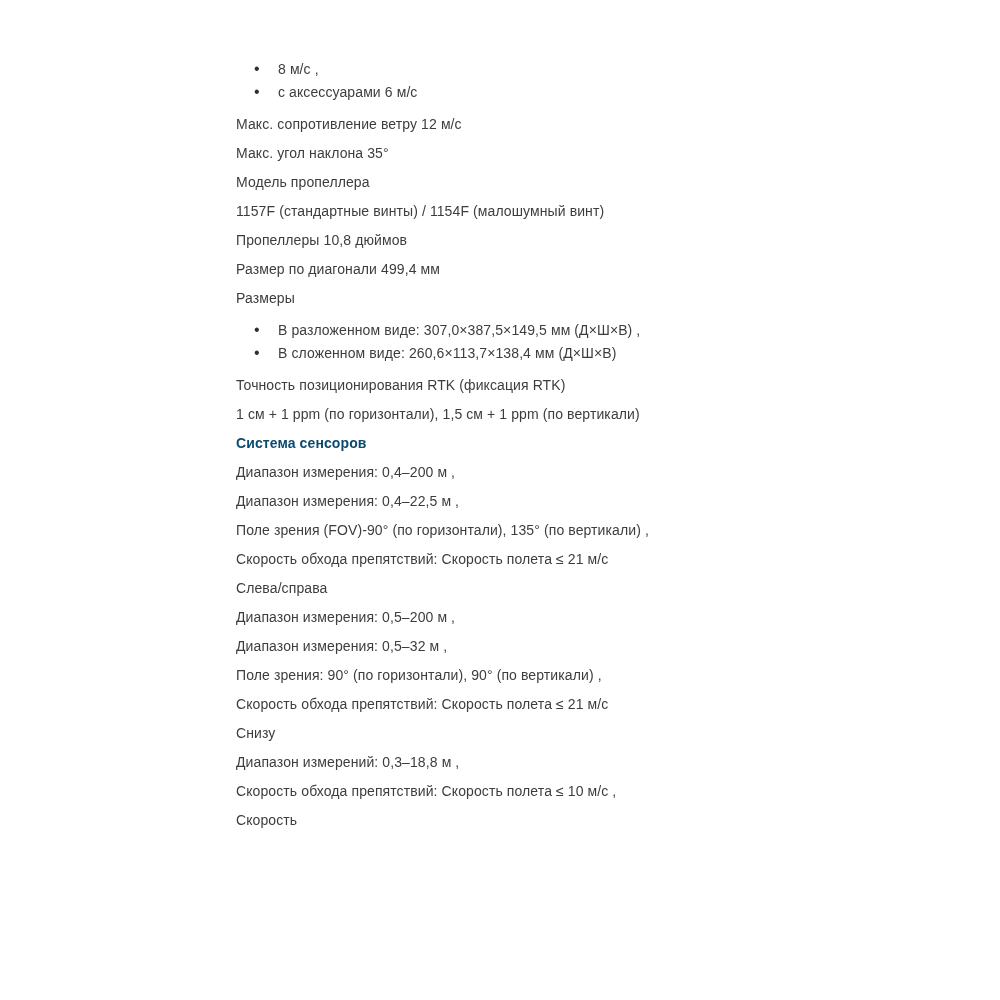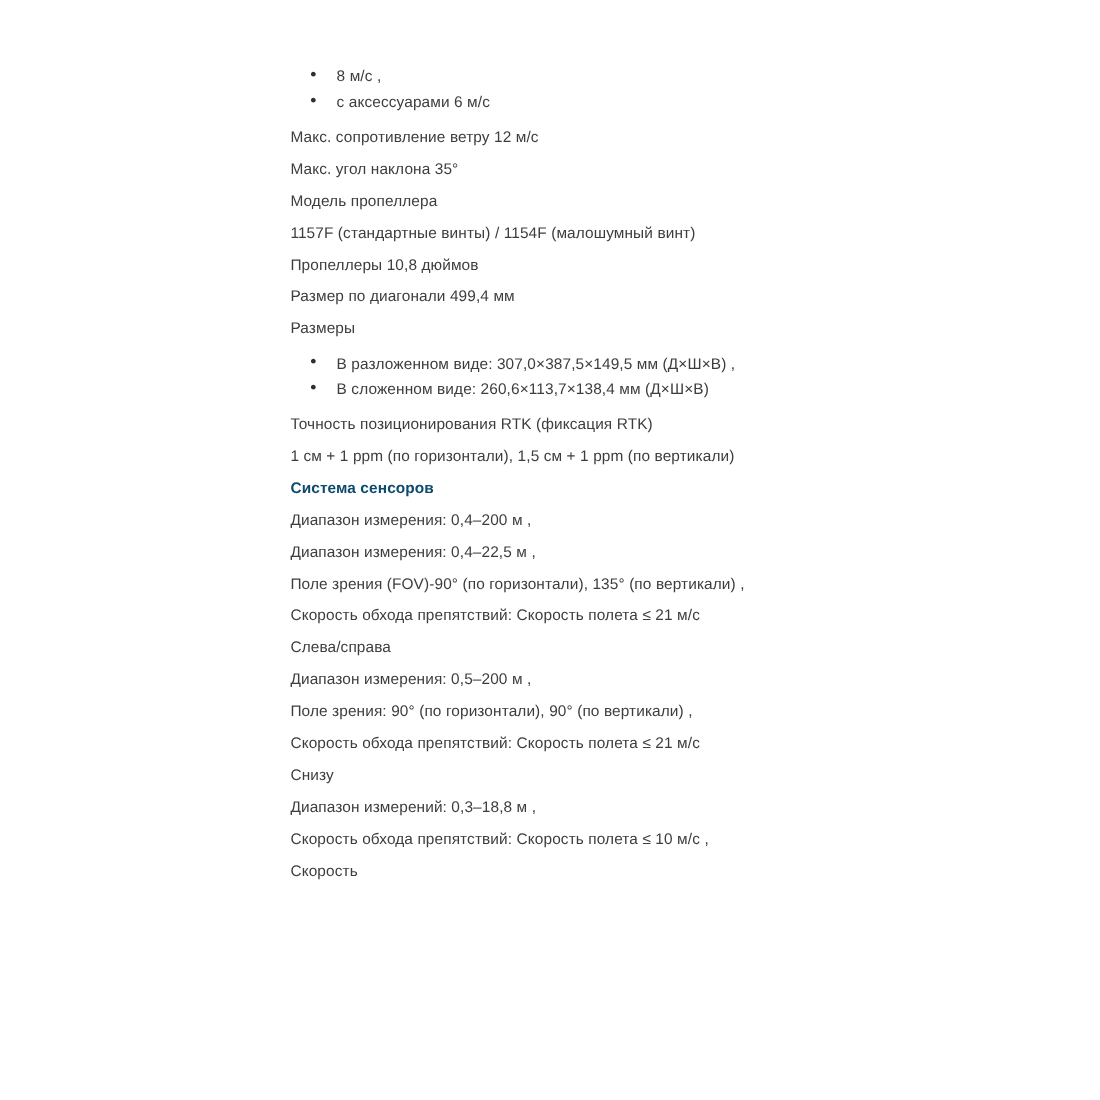--- a/index.html
+++ b/index.html
@@ -10,21 +10,21 @@
   }
   .page {
     position: relative;
     width: 1000px;
     height: 1000px;
     background: #ffffff;
     overflow: hidden;
   }
   .content {
     position: absolute;
-    left: 264px;
+    left: 236px;
     top: 58px;
     width: 620px;
     color: #3d3d3d;
     font-size: 14px;
   }
   .para {
     line-height: 17px;
     margin: 0 0 12px 0;
     letter-spacing: 0.1px;
   }
@@ -71,20 +71,21 @@
       </ul>
       <p class="para">Точность позиционирования RTK (фиксация RTK)</p>
       <p class="para">1 см + 1 ppm (по горизонтали), 1,5 см + 1 ppm (по вертикали)</p>
       <p class="para bold">Система сенсоров</p>
       <p class="para">Диапазон измерения: 0,4–200 м ,</p>
       <p class="para">Диапазон измерения: 0,4–22,5 м ,</p>
       <p class="para">Поле зрения (FOV)-90° (по горизонтали), 135° (по вертикали) ,</p>
       <p class="para">Скорость обхода препятствий: Скорость полета ≤ 21 м/с</p>
       <p class="para">Слева/справа</p>
       <p class="para">Диапазон измерения: 0,5–200 м ,</p>
+      <p class="para">Диапазон измерения: 0,5–32 м ,</p>
       <p class="para">Поле зрения: 90° (по горизонтали), 90° (по вертикали) ,</p>
       <p class="para">Скорость обхода препятствий: Скорость полета ≤ 21 м/с</p>
       <p class="para">Снизу</p>
       <p class="para">Диапазон измерений: 0,3–18,8 м ,</p>
       <p class="para">Скорость обхода препятствий: Скорость полета ≤ 10 м/с ,</p>
       <p class="para">Скорость</p>
     </div>
 </div>
 
 </body></html>

